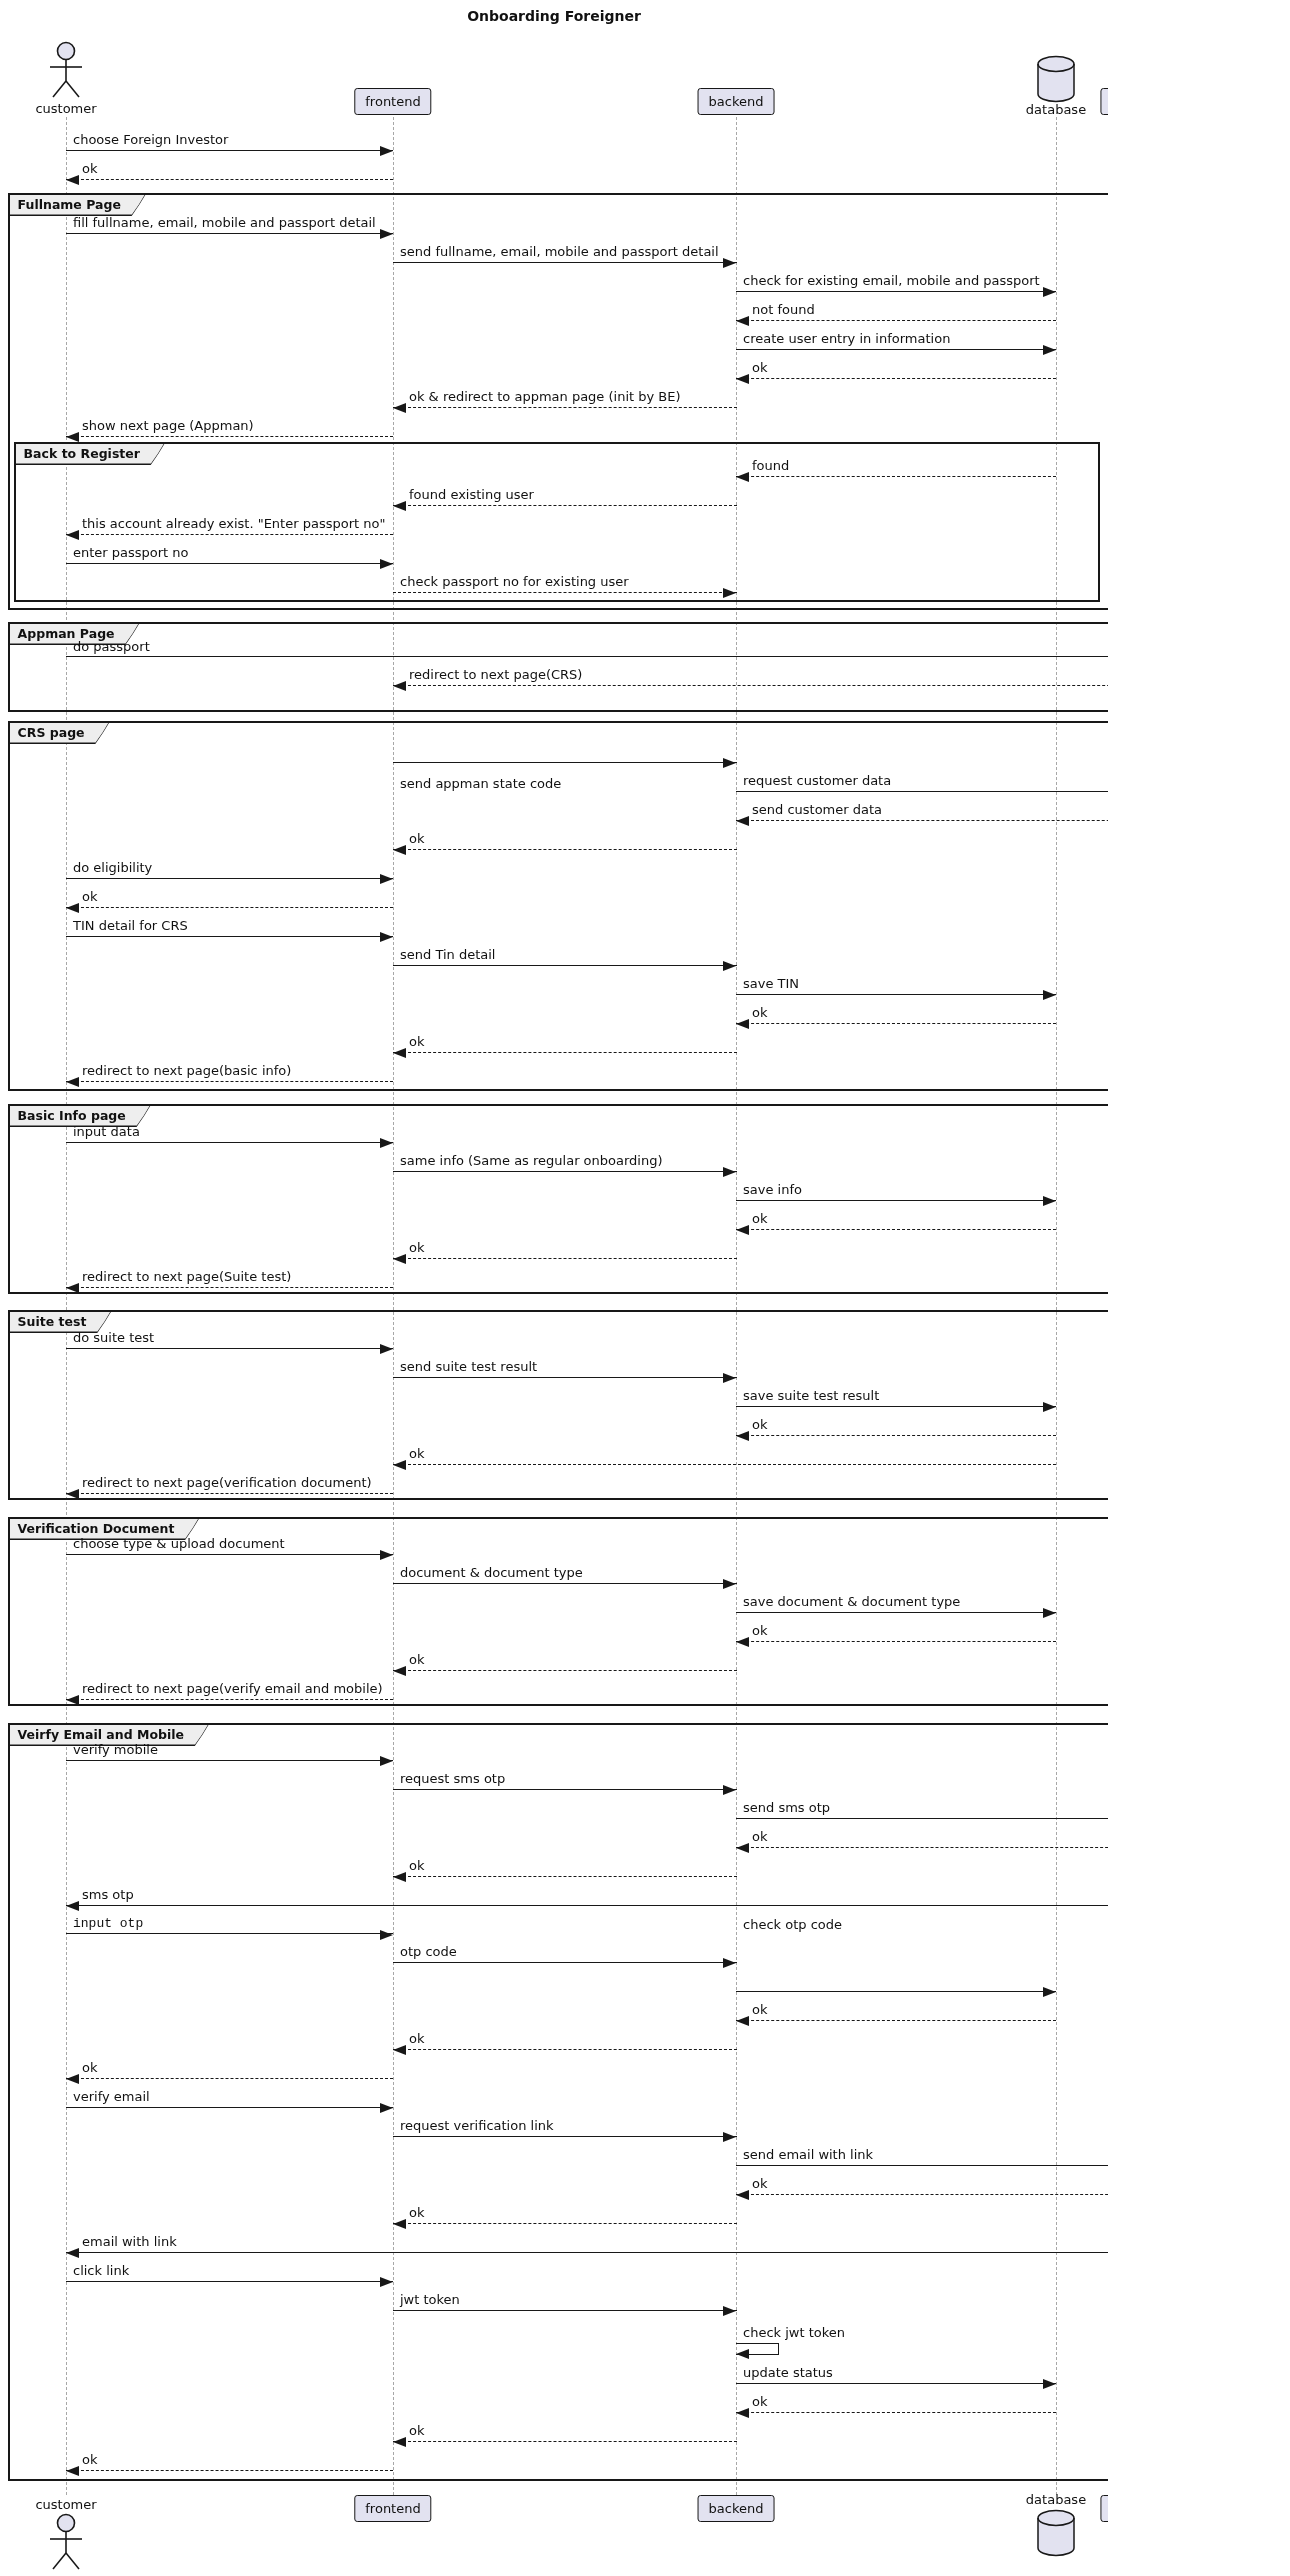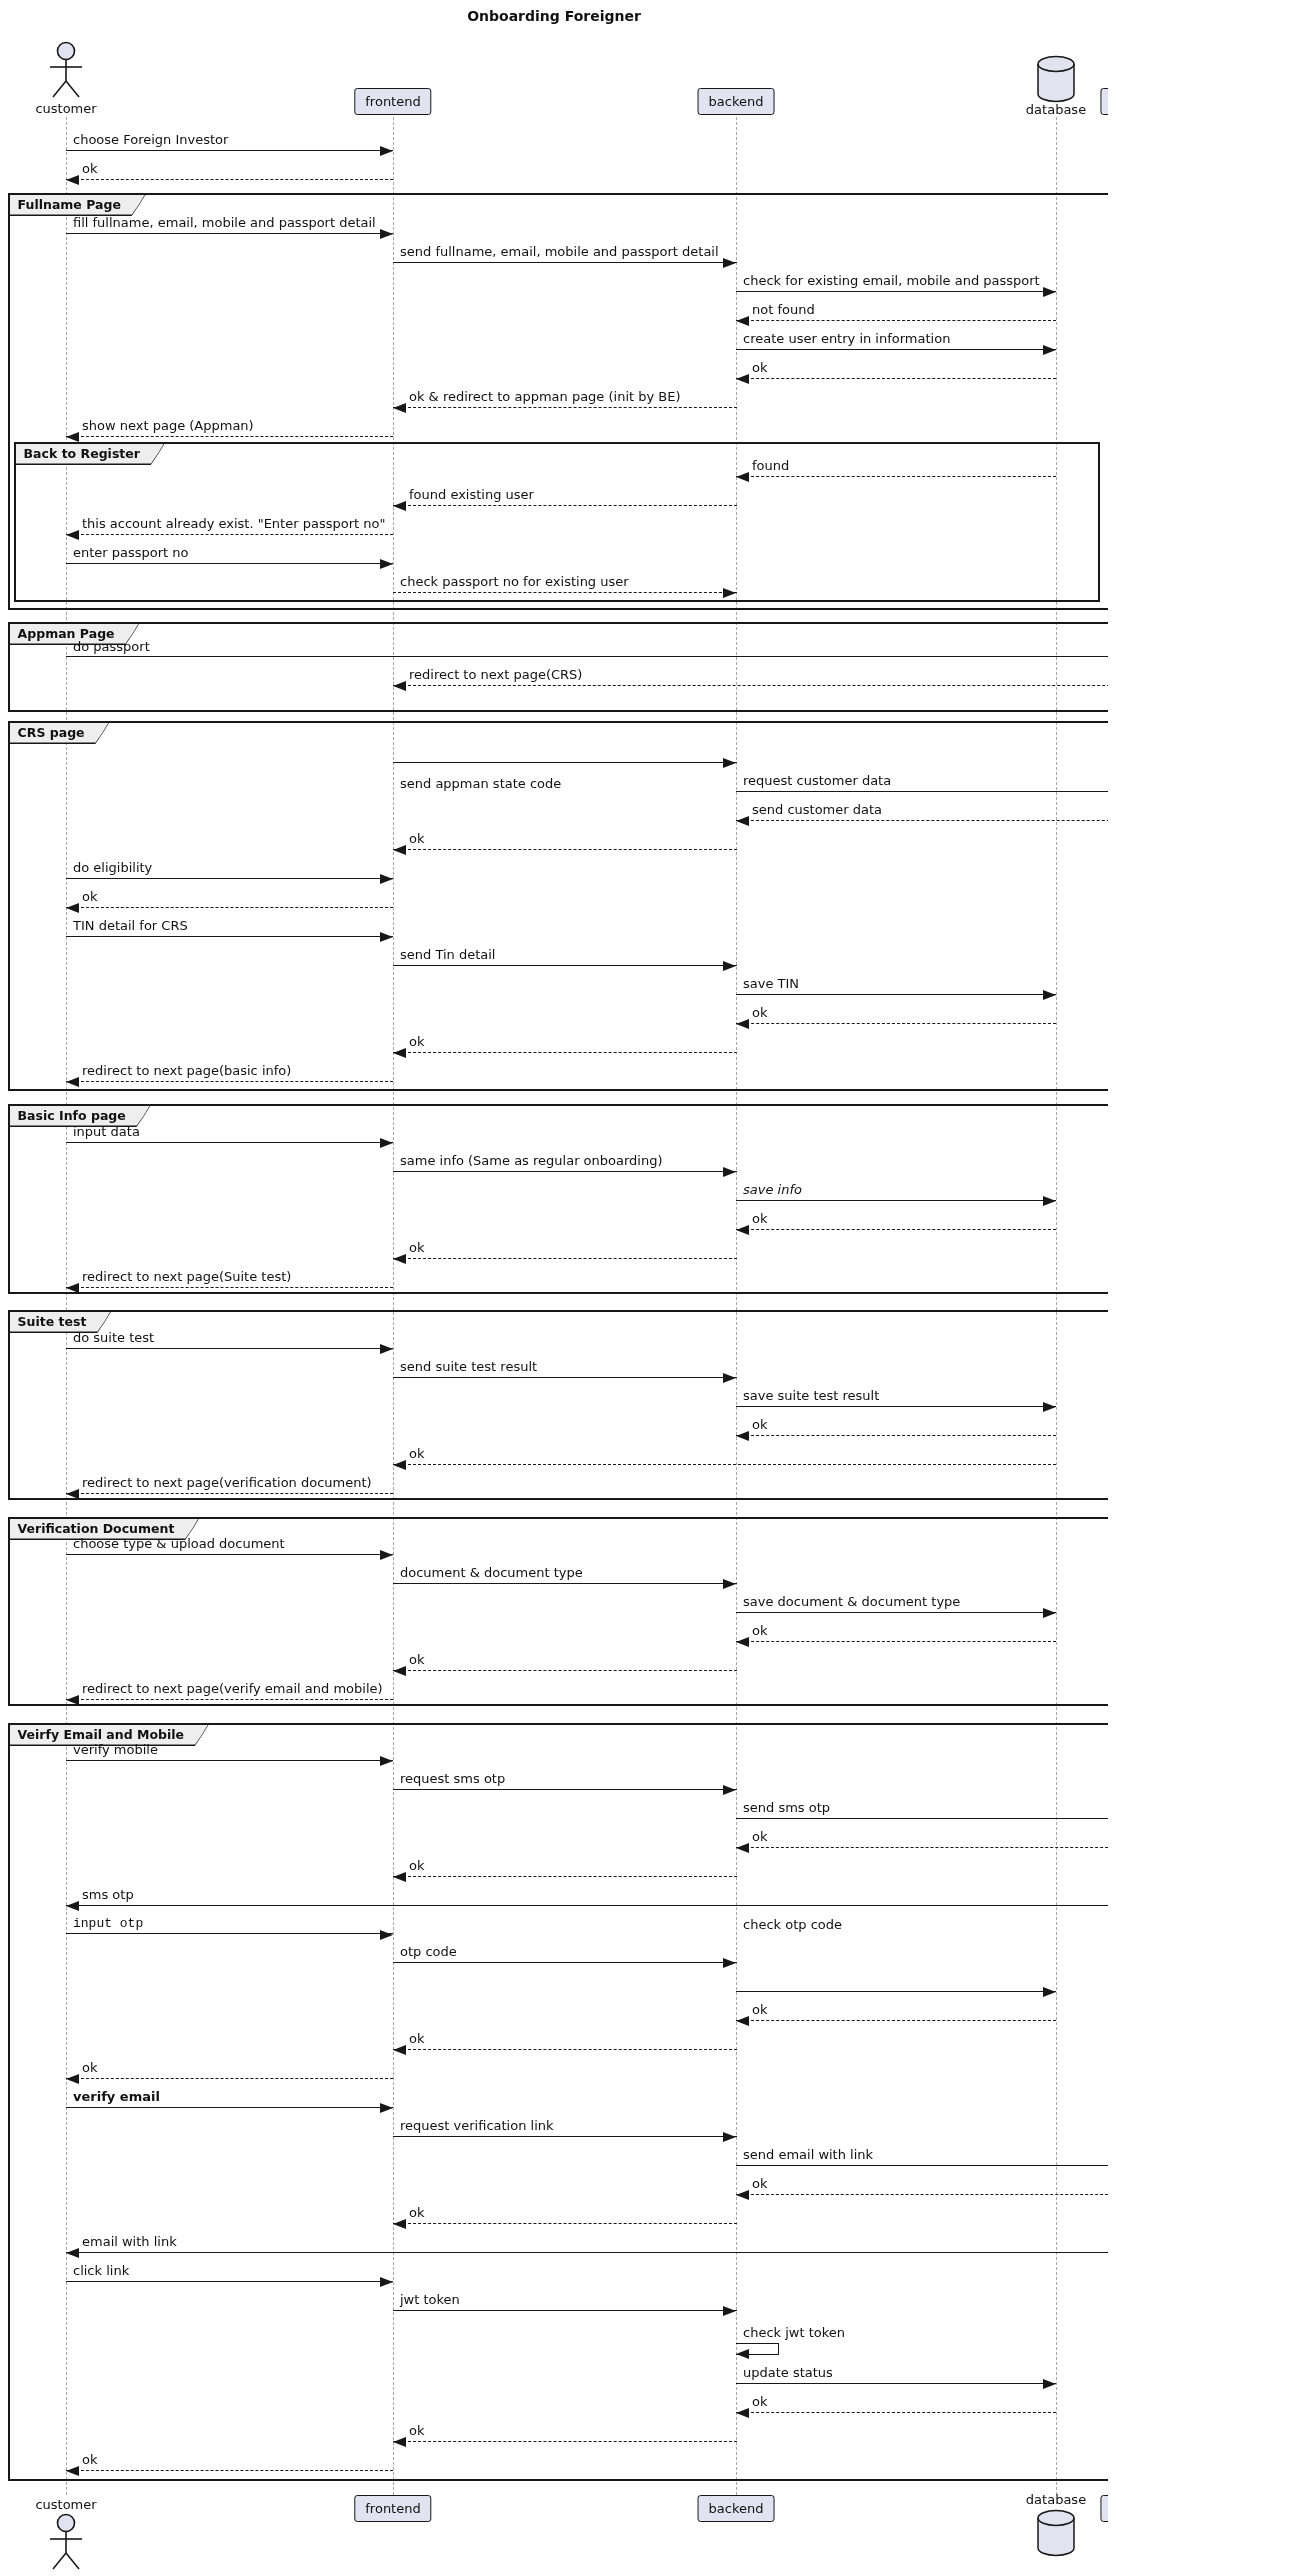--- a/index.html
+++ b/index.html
@@ -212,21 +212,21 @@
       <div class="mhead left" style="left: 66px; top: 1077px;"></div>
       <div class="mlabel" style="left: 82px; top: 1063px;">redirect to next page(basic info)</div>
       <div class="mline solid" style="left: 66px; top: 1142px; width: 327px;"></div>
       <div class="mhead right" style="left: 380px; top: 1138px;"></div>
       <div class="mlabel" style="left: 73px; top: 1124px;">input data</div>
       <div class="mline solid" style="left: 393px; top: 1171px; width: 344px;"></div>
       <div class="mhead right" style="left: 723px; top: 1167px;"></div>
       <div class="mlabel" style="left: 400px; top: 1153px;">same info (Same as regular onboarding)</div>
       <div class="mline solid" style="left: 736px; top: 1200px; width: 320px;"></div>
       <div class="mhead right" style="left: 1043px; top: 1196px;"></div>
-      <div class="mlabel" style="left: 743px; top: 1182px; font-style: italic;">save info</div>
+      <div class="mlabel" style="left: 743px; top: 1182px;">save info</div>
       <div class="mline dashed" style="left: 736px; top: 1229px; width: 320px;"></div>
       <div class="mhead left" style="left: 736px; top: 1225px;"></div>
       <div class="mlabel" style="left: 752px; top: 1211px;">ok</div>
       <div class="mline dashed" style="left: 393px; top: 1258px; width: 344px;"></div>
       <div class="mhead left" style="left: 393px; top: 1254px;"></div>
       <div class="mlabel" style="left: 409px; top: 1240px;">ok</div>
       <div class="mline dashed" style="left: 66px; top: 1287px; width: 327px;"></div>
       <div class="mhead left" style="left: 66px; top: 1283px;"></div>
       <div class="mlabel" style="left: 82px; top: 1269px;">redirect to next page(Suite test)</div>
       <div class="mline solid" style="left: 66px; top: 1348px; width: 327px;"></div>
@@ -296,21 +296,21 @@
       <div class="mhead left" style="left: 736px; top: 2016px;"></div>
       <div class="mlabel" style="left: 752px; top: 2002px;">ok</div>
       <div class="mline dashed" style="left: 393px; top: 2049px; width: 344px;"></div>
       <div class="mhead left" style="left: 393px; top: 2045px;"></div>
       <div class="mlabel" style="left: 409px; top: 2031px;">ok</div>
       <div class="mline dashed" style="left: 66px; top: 2078px; width: 327px;"></div>
       <div class="mhead left" style="left: 66px; top: 2074px;"></div>
       <div class="mlabel" style="left: 82px; top: 2060px;">ok</div>
       <div class="mline solid" style="left: 66px; top: 2107px; width: 327px;"></div>
       <div class="mhead right" style="left: 380px; top: 2103px;"></div>
-      <div class="mlabel" style="left: 73px; top: 2089px; font-weight: bold;">verify email</div>
+      <div class="mlabel" style="left: 73px; top: 2089px;">verify email</div>
       <div class="mline solid" style="left: 393px; top: 2136px; width: 344px;"></div>
       <div class="mhead right" style="left: 723px; top: 2132px;"></div>
       <div class="mlabel" style="left: 400px; top: 2118px;">request verification link</div>
       <div class="mline solid" style="left: 736px; top: 2165px; width: 412px;"></div>
       <div class="mhead right" style="left: 1135px; top: 2161px;"></div>
       <div class="mlabel" style="left: 743px; top: 2147px;">send email with link</div>
       <div class="mline dashed" style="left: 736px; top: 2194px; width: 412px;"></div>
       <div class="mhead left" style="left: 736px; top: 2190px;"></div>
       <div class="mlabel" style="left: 752px; top: 2176px;">ok</div>
       <div class="mline dashed" style="left: 393px; top: 2223px; width: 344px;"></div>

